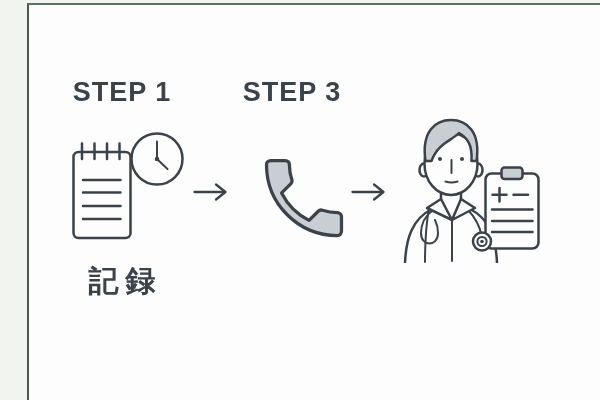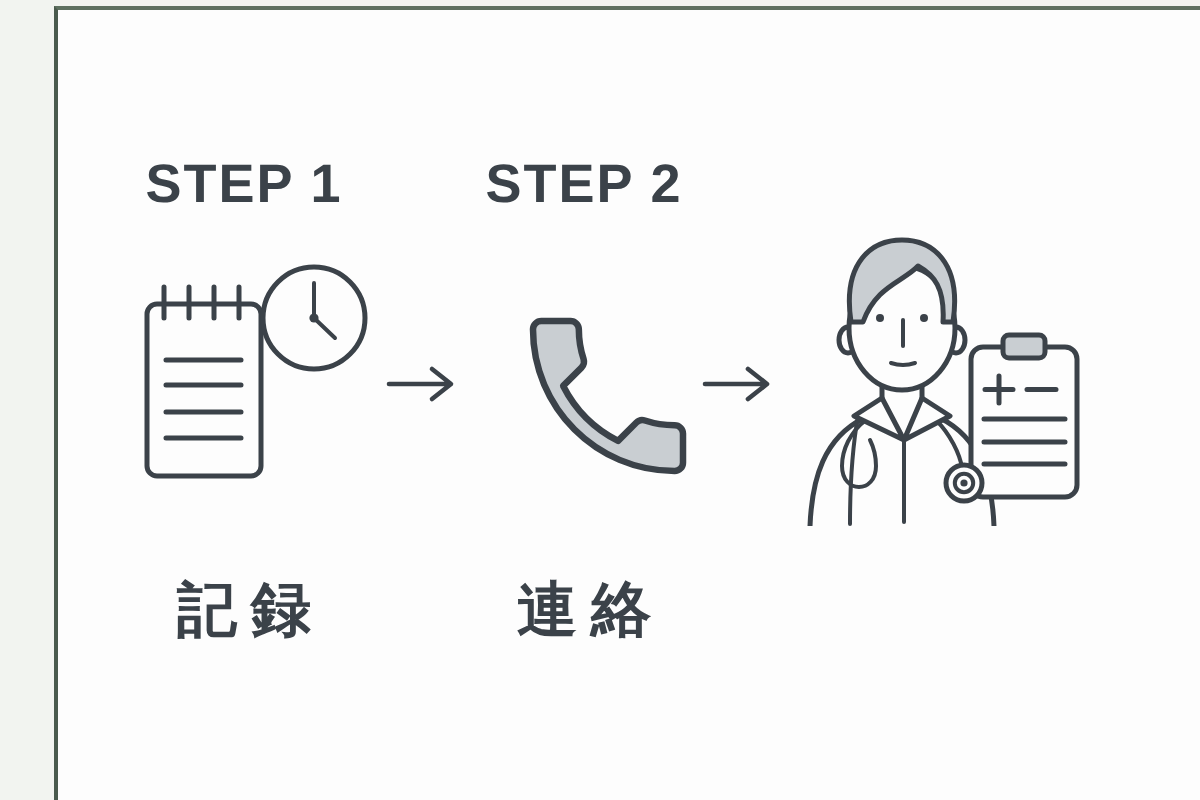--- a/index.html
+++ b/index.html
@@ -6,21 +6,21 @@
   body{width:600px;height:400px;overflow:hidden;background:#f2f4f0;
        font-family:"Liberation Sans", sans-serif;}
   .stage{position:relative;width:600px;height:400px;}
   .card{position:absolute;left:27px;top:3px;right:0;bottom:0;background:#fdfdfd;
         border-left:2px solid #4a5a4d;border-top:2px solid #5e7060;}
   .step{position:absolute;top:0;width:140px;height:400px;}
   .step-name{position:absolute;top:77px;left:0;width:100%;text-align:center;
              font-size:27px;font-weight:600;color:#3b4249;letter-spacing:1px;}
   .step-title{position:absolute;top:261px;left:0;width:100%;text-align:center;
               font-size:30px;font-weight:700;color:#3b4249;
-              letter-spacing:7px;text-indent:7px;margin-top:24px;}
+              letter-spacing:7px;text-indent:7px;}
   .icon{position:absolute;}
   .arrow{position:absolute;top:181px;}
   .ln{fill:none;stroke:#3b4249;stroke-width:2.5;stroke-linecap:round;stroke-linejoin:round;}
   .ln2{fill:none;stroke:#3b4249;stroke-width:2;stroke-linecap:round;stroke-linejoin:round;}
   .wfill{fill:#fdfdfd;}
   .gfill{fill:#c9ced2;}
   .dk{fill:#3b4249;stroke:none;}
 </style>
 </head>
 <body>
@@ -39,25 +39,24 @@
       <circle class="dk" cx="92" cy="31" r="2.3"></circle>
     </svg>
     <div class="step-title">記録</div>
   </div>
 
   <svg class="arrow" style="left:192px" width="38" height="22" viewBox="0 0 38 22">
     <path class="ln" style="stroke-width:2.3" d="M2.5,11 H33 M24,3.5 L33.5,11 L24,18.5"></path>
   </svg>
 
   <div class="step" style="left:222px">
-    <div class="step-name">STEP 2</div>
+    <div class="step-name">STEP 3</div>
     <svg class="icon" style="left:30px;top:148px" width="104" height="100" viewBox="0 0 24 24">
       <path fill="#c9ced2" stroke="#3b4249" stroke-width="0.78" stroke-linejoin="round" d="M6.62 10.79c1.44 2.83 3.76 5.15 6.59 6.59l2.2-2.2c.27-.27.67-.36 1.02-.24 1.12.37 2.33.57 3.57.57.55 0 1 .45 1 1V20c0 .55-.45 1-1 1-9.39 0-17-7.61-17-17 0-.55.45-1 1-1h3.5c.55 0 1 .45 1 1 0 1.25.2 2.45.57 3.57.11.35.03.74-.25 1.02l-2.2 2.2z"></path>
     </svg>
-    <div class="step-title">連絡</div>
   </div>
 
   <svg class="arrow" style="left:350px" width="38" height="22" viewBox="0 0 38 22">
     <path class="ln" style="stroke-width:2.3" d="M2.5,11 H33 M24,3.5 L33.5,11 L24,18.5"></path>
   </svg>
 
   <div class="step" style="left:398px">
     <svg class="icon" style="left:0px;top:113px" width="150" height="150" viewBox="0 0 150 150">
 
       <path class="wfill" d="M7,150 C8,126 14,106 34,96 L53,86 L72,96 C92,106 98,126 99,150 Z"></path>

